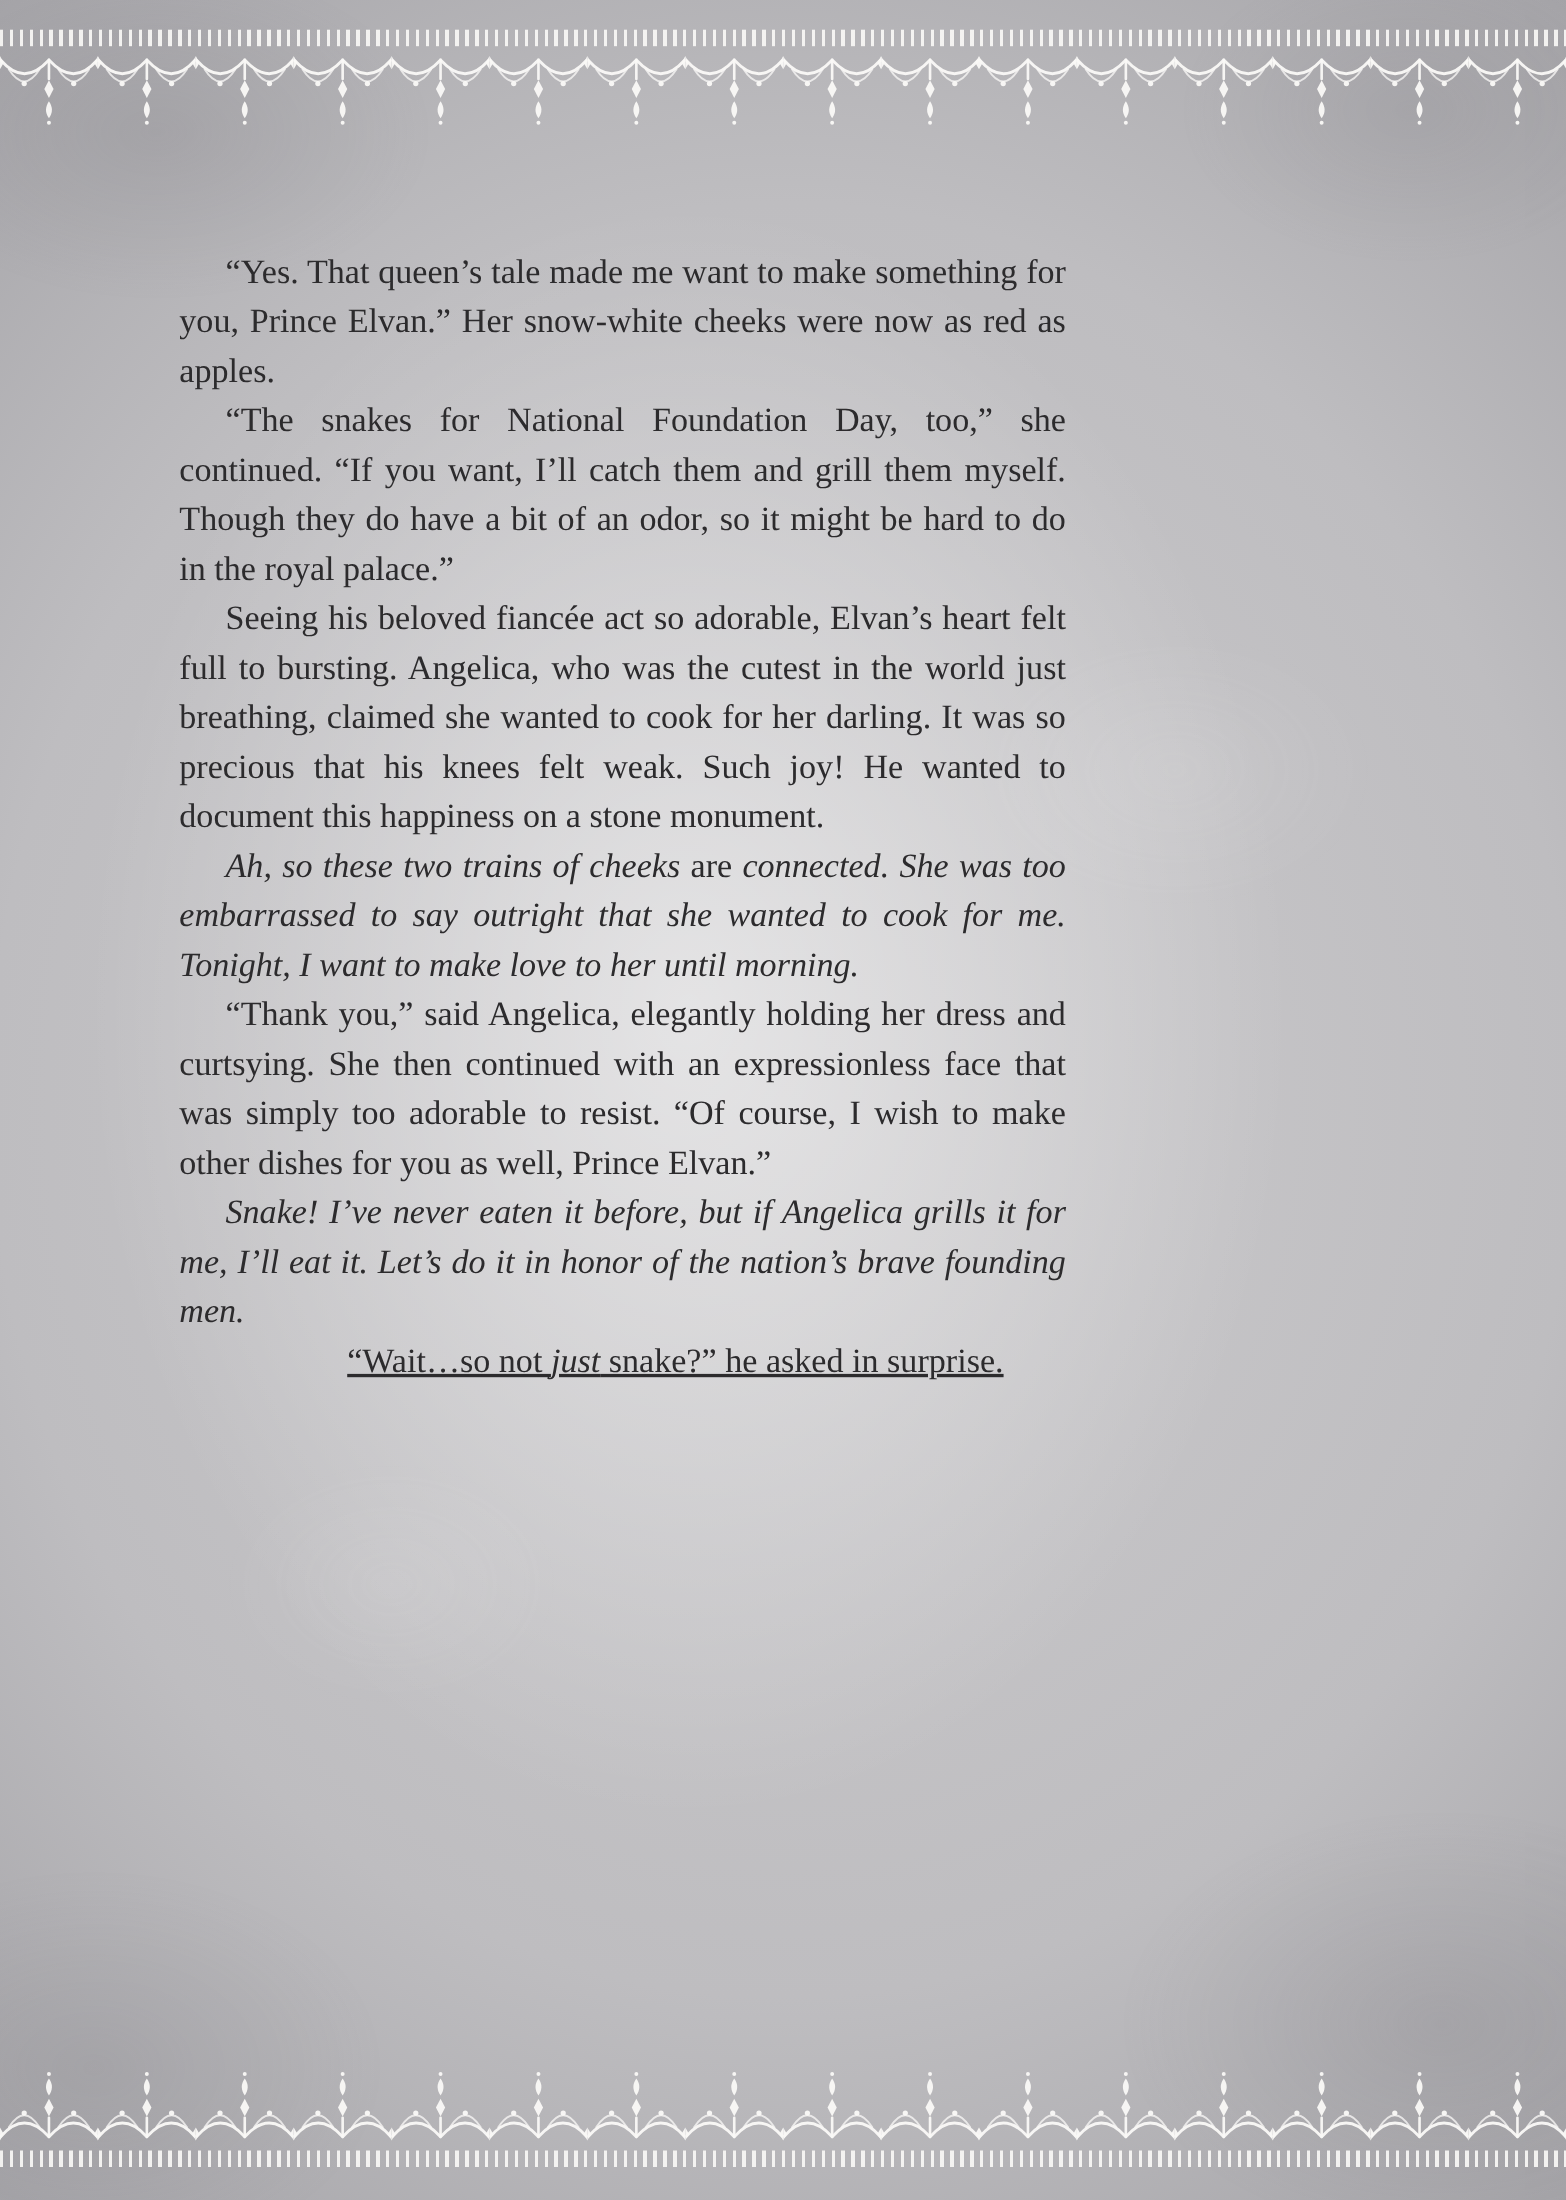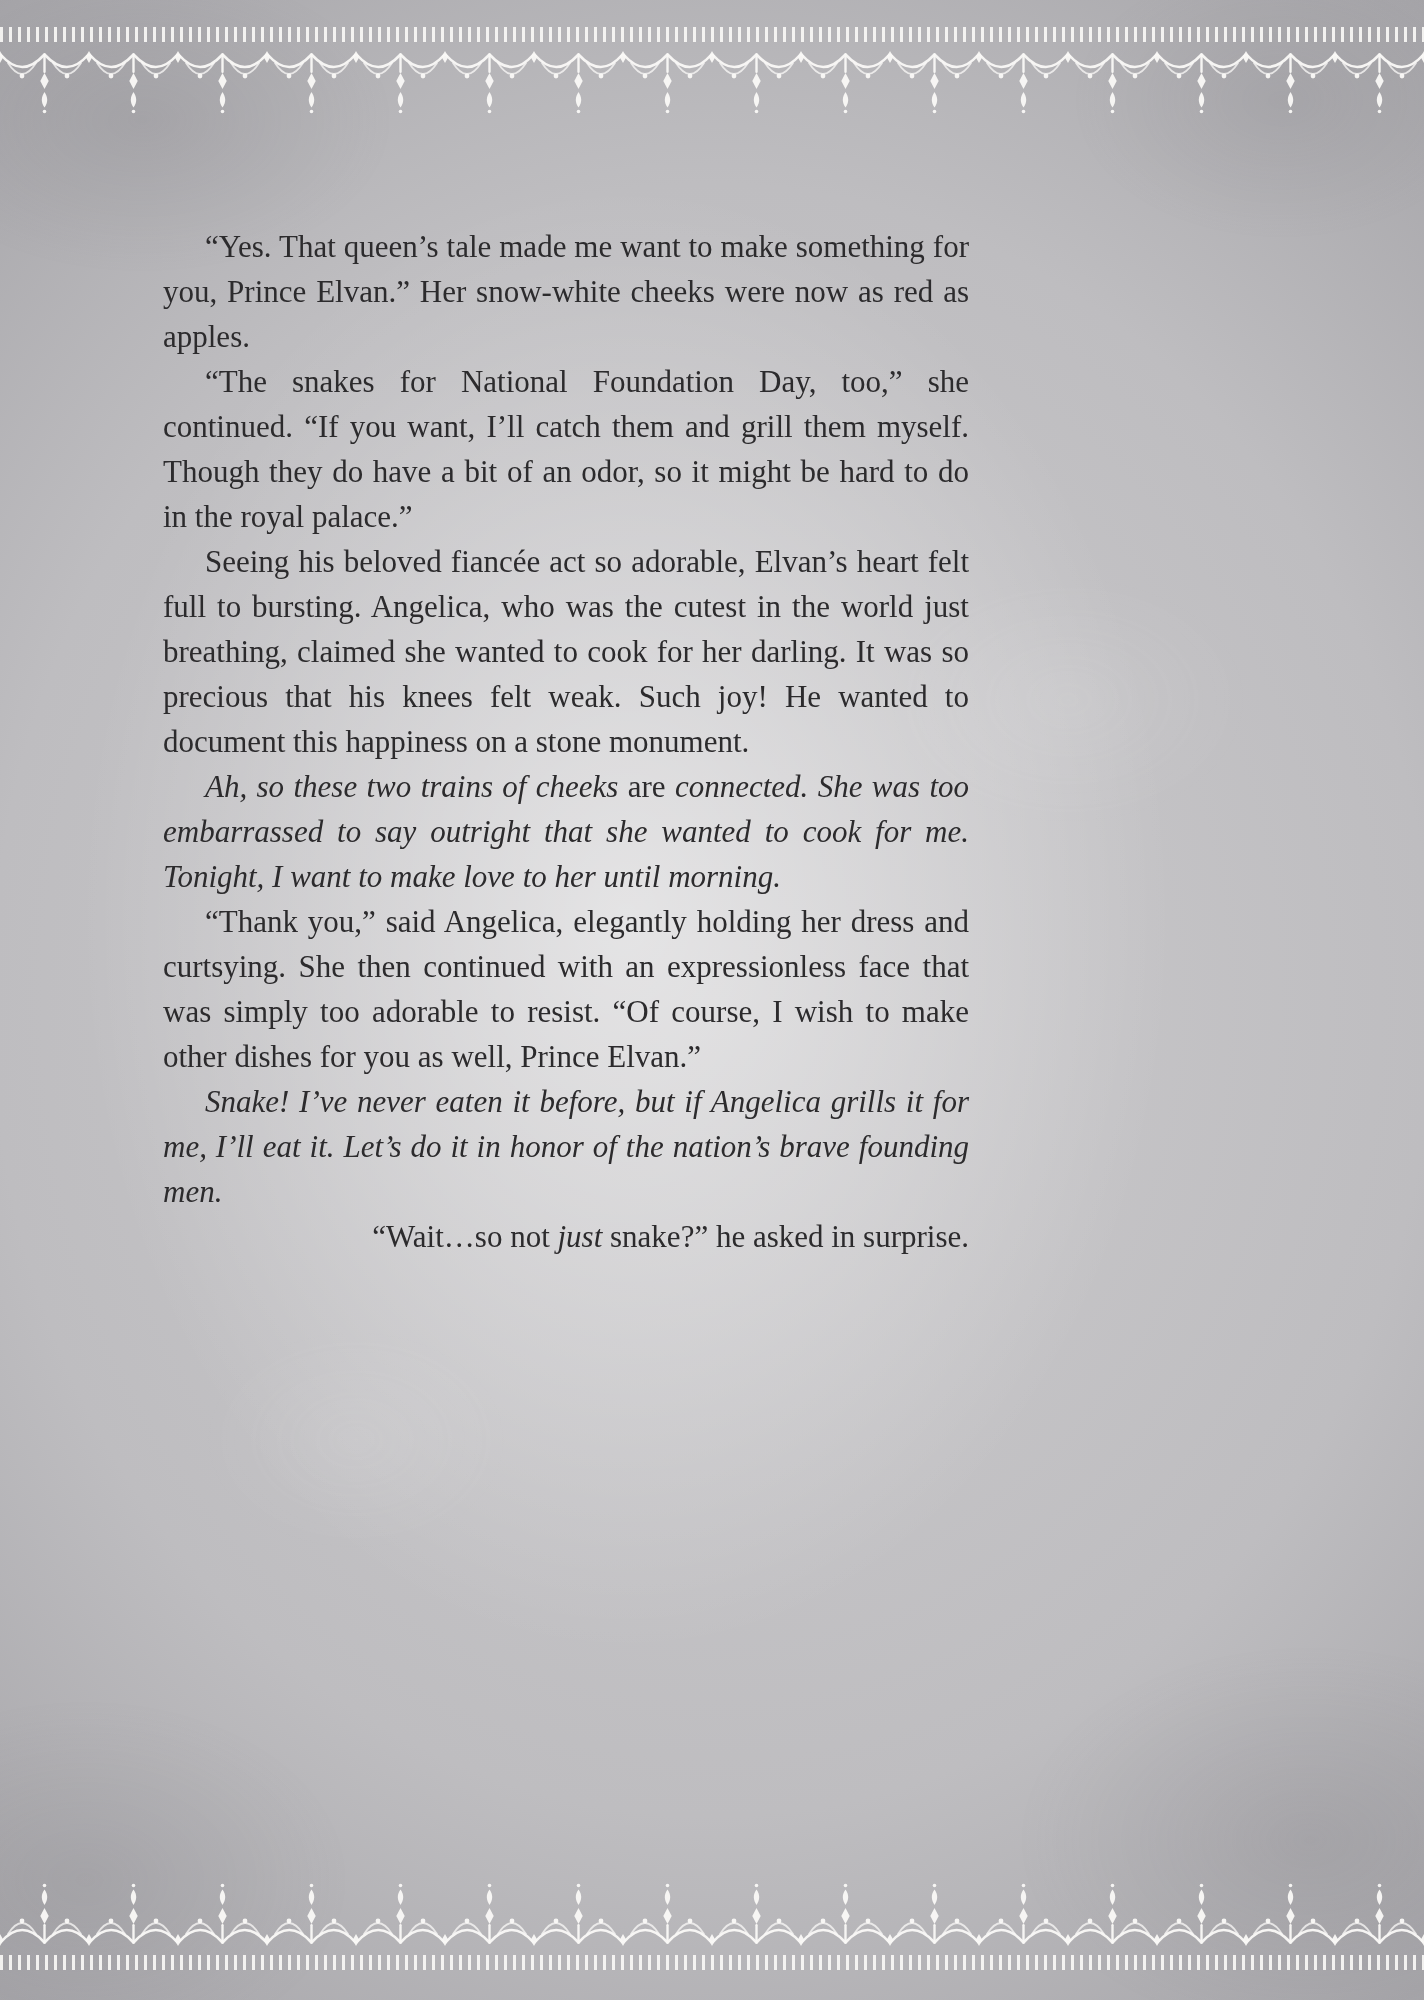--- a/index.html
+++ b/index.html
@@ -39,21 +39,21 @@
   .border-bottom .lace-band{transform:scaleY(-1);margin-top:0;}
   .motif{flex:0 0 89px;display:block;}
   .text-column{
     position:absolute;left:163px;top:176px;width:806px;
     color:var(--text);
     font-size:31px;line-height:45px;
     text-align:justify;
     margin-top:48px;
   }
   .para{margin:0;text-indent:42px;}
-  .para.deep{text-indent:96px;text-align:right;}
+  .para.deep{text-indent:96px;text-align:center;text-decoration:underline;}
   .it{font-style:italic;}
 </style>
 </head>
 <body>
 
 <div class="texture"></div>
 
 <div class="border border-top">
   <div class="tick-row"></div>
   <div class="lace-band">

